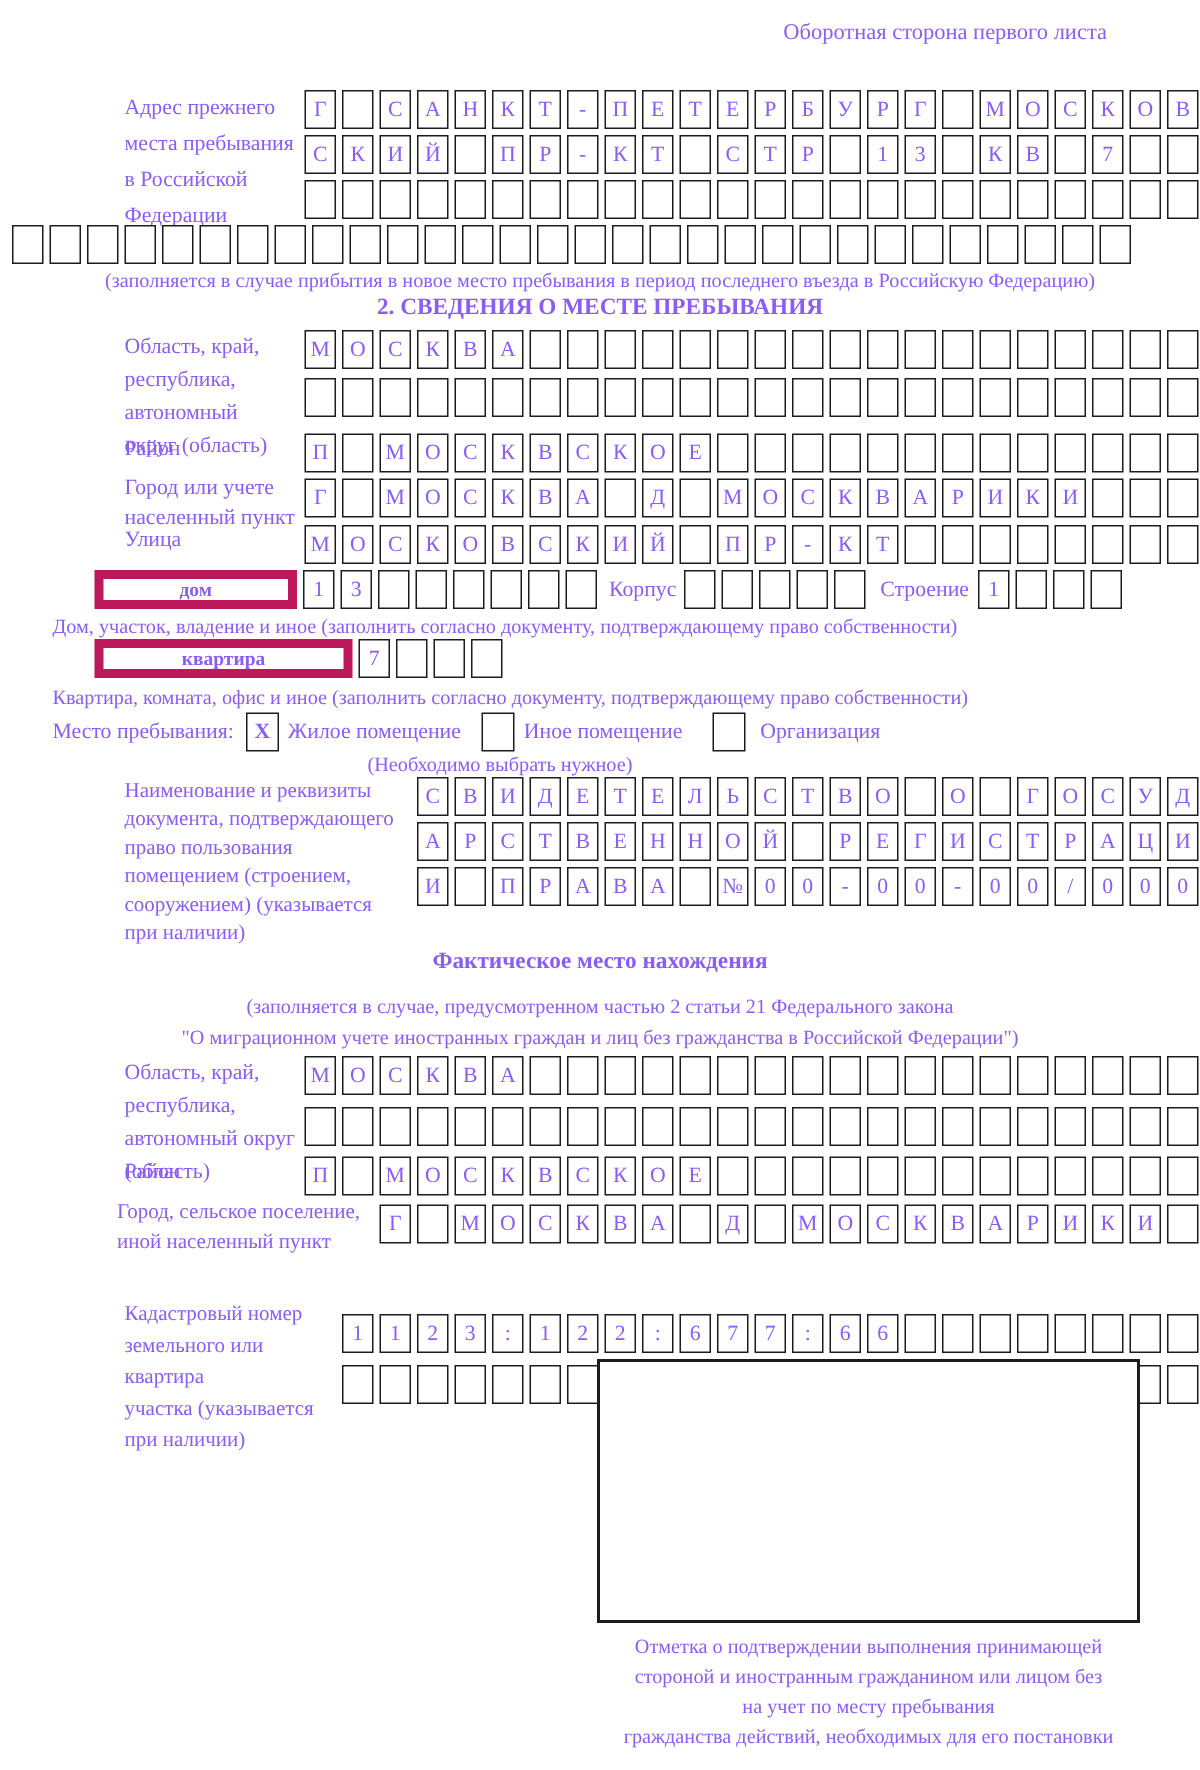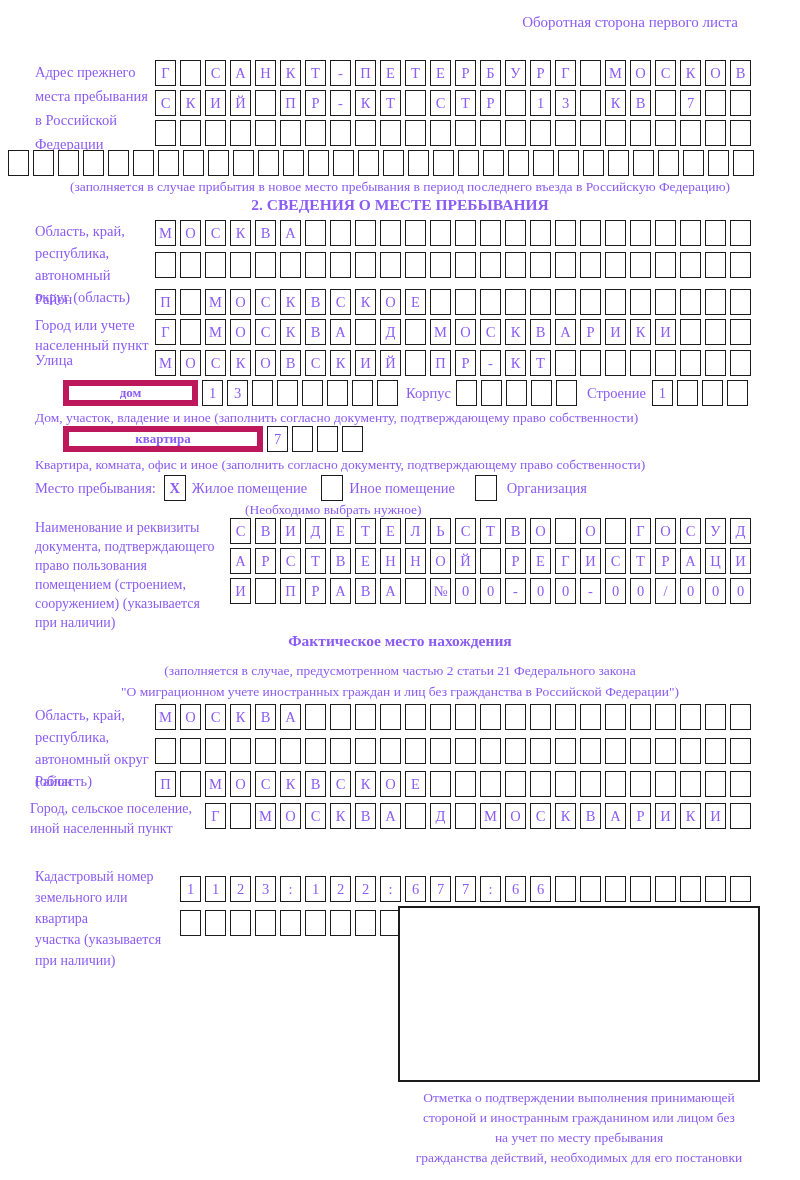--- a/index.html
+++ b/index.html
@@ -1,19 +1,19 @@
 <!DOCTYPE html>
 <html><head>
 <meta charset="utf-8">
 <style>
   html,body{margin:0;padding:0;background:#fff;}
   .page{width:800px;height:1180px;position:relative;background:#fff;overflow:hidden;
         font-family:"Liberation Serif","DejaVu Serif",serif;color:#8b5cf6;}
   .abs{position:absolute;left:0;width:100%;box-sizing:border-box;}
-  .frow{display:flex;align-items:flex-start;}
+  .frow{display:flex;align-items:flex-start;padding-left:48px;}
   .rows{display:flex;flex-direction:column;gap:4px;}
   .rows.g6{gap:6px}.rows.g8{gap:8px}
   .cells{display:flex;gap:4px;}
   .cell{flex:0 0 21px;width:21px;height:26px;border:1.8px solid #1c1c1c;box-sizing:border-box;
         display:flex;align-items:center;justify-content:center;font-size:14.5px;line-height:1;background:#fff;}
   .flabel{font-size:14.5px;line-height:20px;padding-left:35px;box-sizing:border-box;flex:0 0 auto;}
   .lw155{width:155px}.lw230{width:230px;font-size:14px;line-height:19px;}
   .lw205{width:205px;padding-left:30px;font-size:14px;}
   .lw180{width:180px;font-size:14px;line-height:21px;}
   .note{font-size:13.5px;line-height:18px;}
@@ -343,21 +343,21 @@
     <div class="cells" style="margin-left:6px">
         <span class="cell">1</span>
         <span class="cell"></span>
         <span class="cell"></span>
         <span class="cell"></span>
       </div>
   </div>
   <div class="abs note" style="top:409px;padding-left:35px">Дом, участок, владение и иное (заполнить согласно документу, подтверждающему право собственности)</div>
 
   <div class="abs frow" style="top:426px;padding-left:63px">
-    <div class="widebox" style="width:200px">квартира</div>
+    <div class="widebox" style="width:172px">квартира</div>
     <div class="cells" style="margin-left:4px">
         <span class="cell">7</span>
         <span class="cell"></span>
         <span class="cell"></span>
         <span class="cell"></span>
       </div>
   </div>
   <div class="abs note" style="top:456px;padding-left:35px">Квартира, комната, офис и иное (заполнить согласно документу, подтверждающему право собственности)</div>
 
   <div class="abs stay" style="top:475px">

